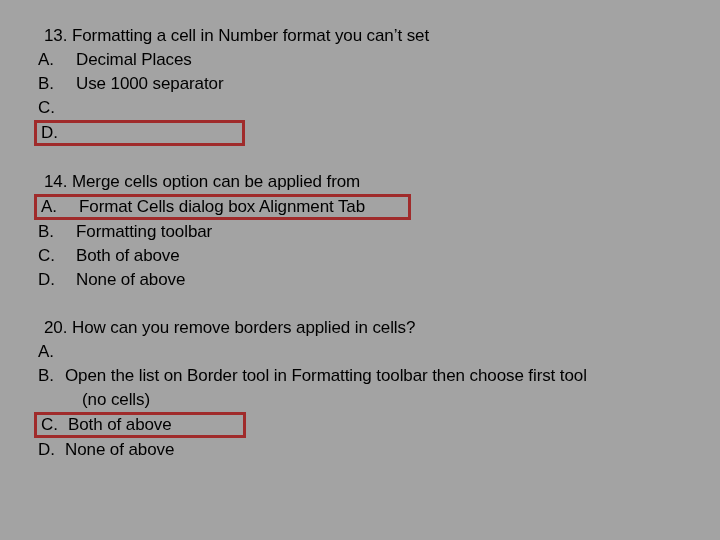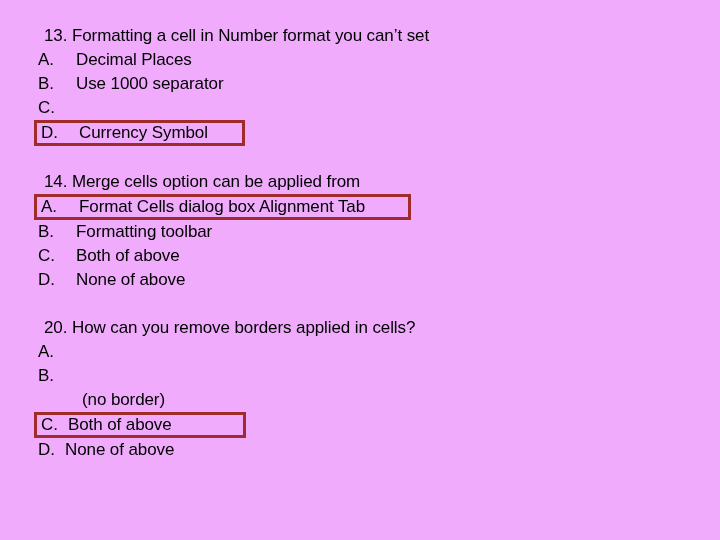--- a/index.html
+++ b/index.html
@@ -81,42 +81,41 @@
     margin-left: -2px;
     padding-top: 0;
   }
   .line.option.boxed {
     padding-left: 4px;
   }
 </style>
 </head>
 <body>
 
-<div id="slide" style="background: #f0abfc; color: rgb(0, 0, 0);">
+<div id="slide" style="background: #a3a3a3; color: rgb(0, 0, 0);">
 
   <div class="question-block gutter-wide">
     <div class="line stem">13. Formatting a cell in Number format you can’t set</div>
 
     <div class="line option">
       <span class="opt-letter">A.</span>
       <span class="opt-text">Decimal Places</span>
     </div>
 
     <div class="line option">
       <span class="opt-letter">B.</span>
       <span class="opt-text">Use 1000 separator</span>
     </div>
 
     <div class="line option">
       <span class="opt-letter">C.</span>
     </div>
 
     <div class="line option boxed" style="width: 211px; border-color: rgb(160, 43, 43);">
       <span class="opt-letter">D.</span>
-      <span class="opt-text">Currency Symbol</span>
     </div>
   </div>
 
   <div class="question-block gutter-wide">
     <div class="line stem">14. Merge cells option can be applied from</div>
 
     <div class="line option boxed" style="width: 377px; border-color: rgb(160, 43, 43);">
       <span class="opt-letter">A.</span>
       <span class="opt-text">Format Cells dialog box Alignment Tab</span>
     </div>
@@ -139,22 +138,23 @@
 
   <div class="question-block gutter-tight">
     <div class="line stem">20. How can you remove borders applied in cells?</div>
 
     <div class="line option">
       <span class="opt-letter">A.</span>
     </div>
 
     <div class="line option">
       <span class="opt-letter">B.</span>
+      <span class="opt-text">Open the list on Border tool in Formatting toolbar then choose first tool</span>
     </div>
-    <div class="line continuation">(no border)</div>
+    <div class="line continuation">(no cells)</div>
 
     <div class="line option boxed" style="width: 212px; border-color: rgb(160, 43, 43);">
       <span class="opt-letter">C.</span>
       <span class="opt-text">Both of above</span>
     </div>
 
     <div class="line option">
       <span class="opt-letter">D.</span>
       <span class="opt-text">None of above</span>
     </div>

